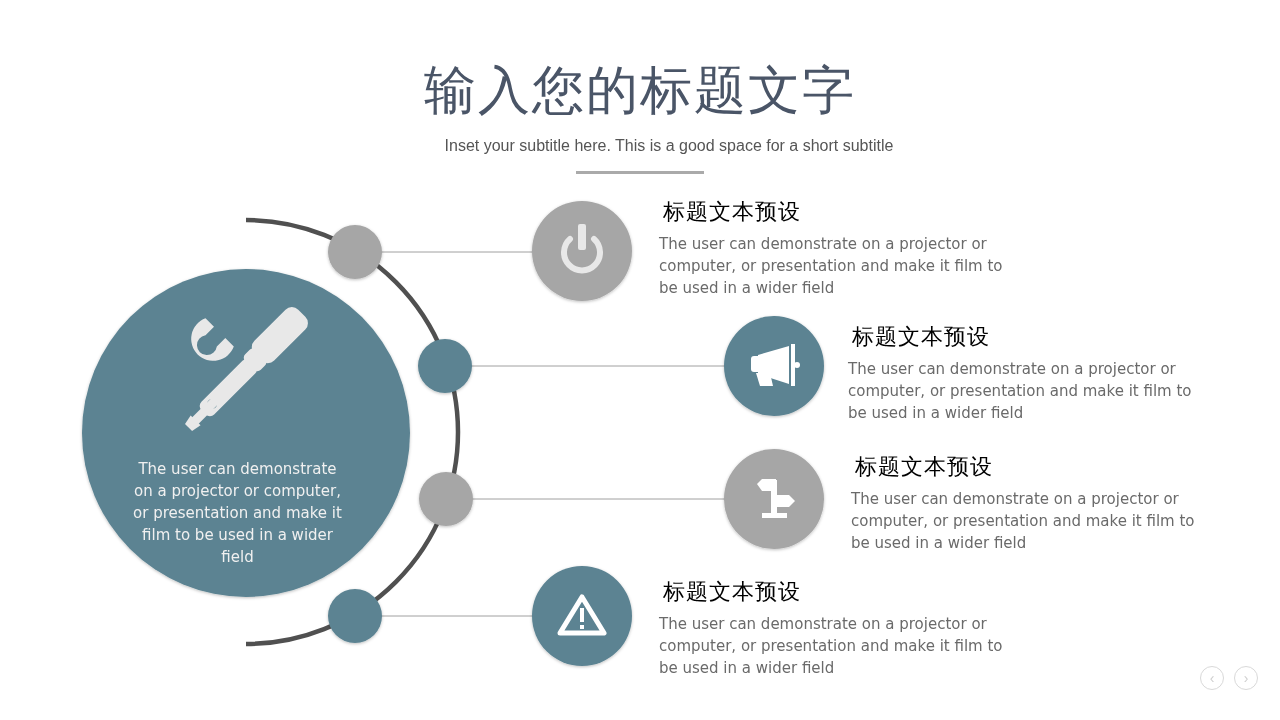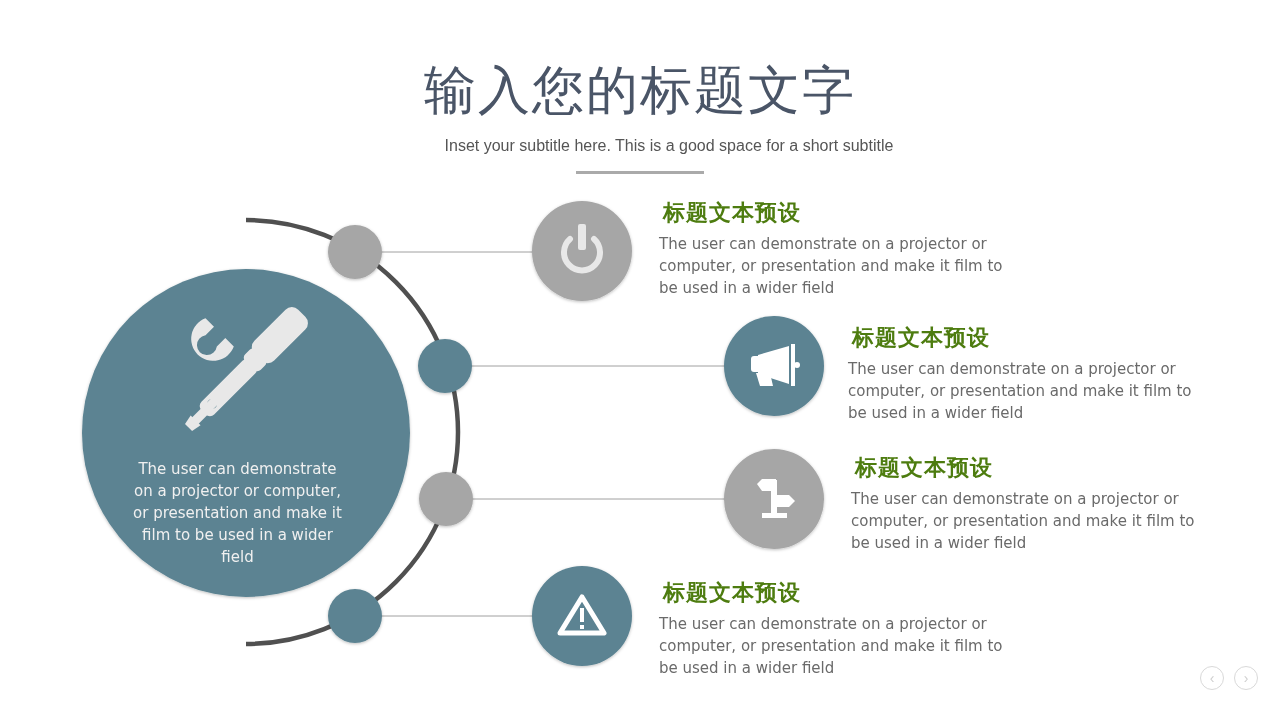--- a/index.html
+++ b/index.html
@@ -60,23 +60,23 @@
       font-family: "DejaVu Sans", sans-serif;
       font-size: 15px;
       line-height: 22px;
     }
     .item {
       position: absolute;
       width: 360px;
     }
     .item-title {
       font-family: "DejaVu Serif", "Liberation Serif", serif;
-      font-weight: bold;
+      font-weight: normal;
       font-size: 22px;
-      color: #4d7c0f;
+      color: #000000;
       line-height: 28px;
       letter-spacing: 1px;
       margin-left: 4px;
     }
     .item-desc {
       margin-top: 7px;
       font-family: "DejaVu Sans", sans-serif;
       font-size: 15px;
       color: #6a6a6a;
       line-height: 22px;

